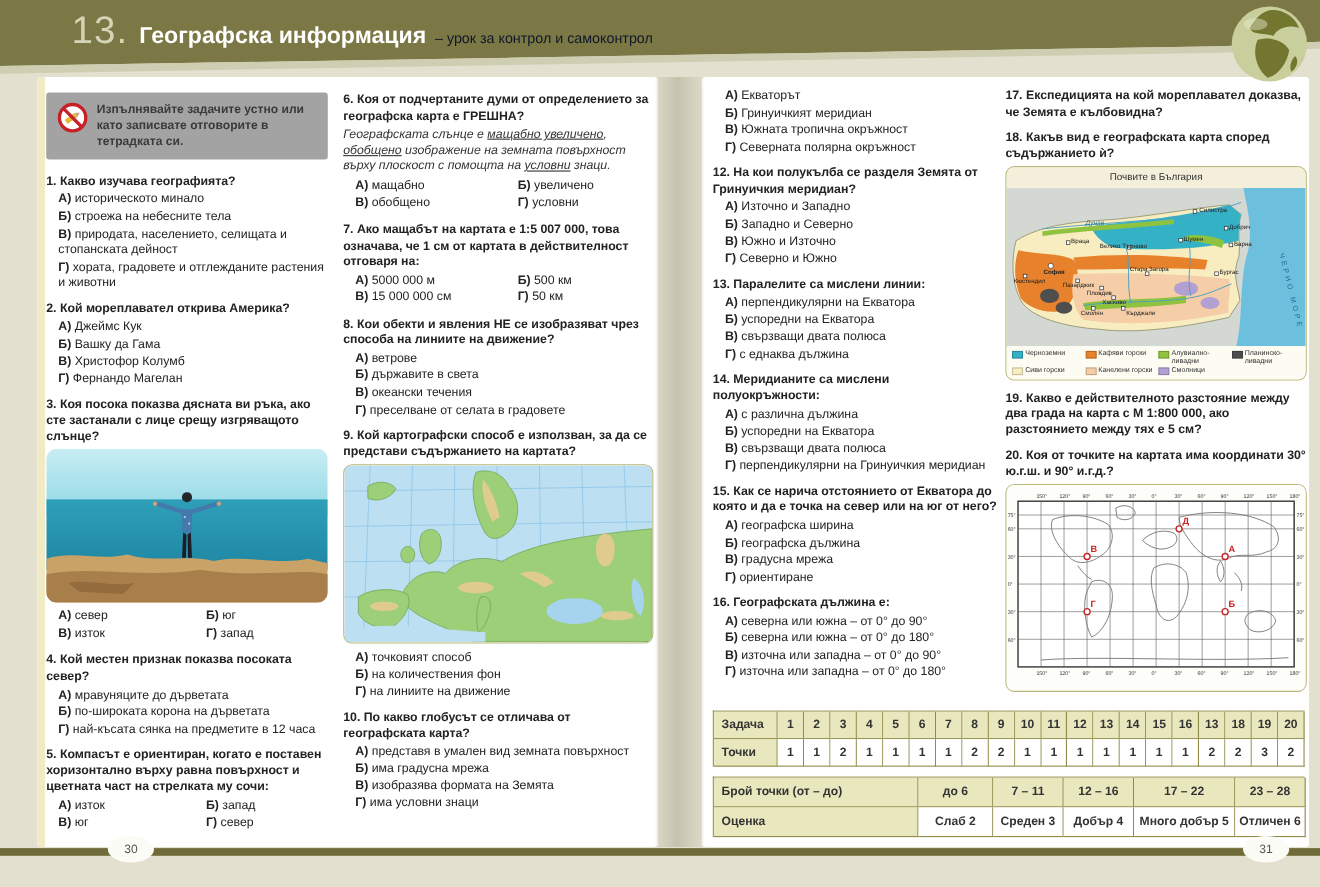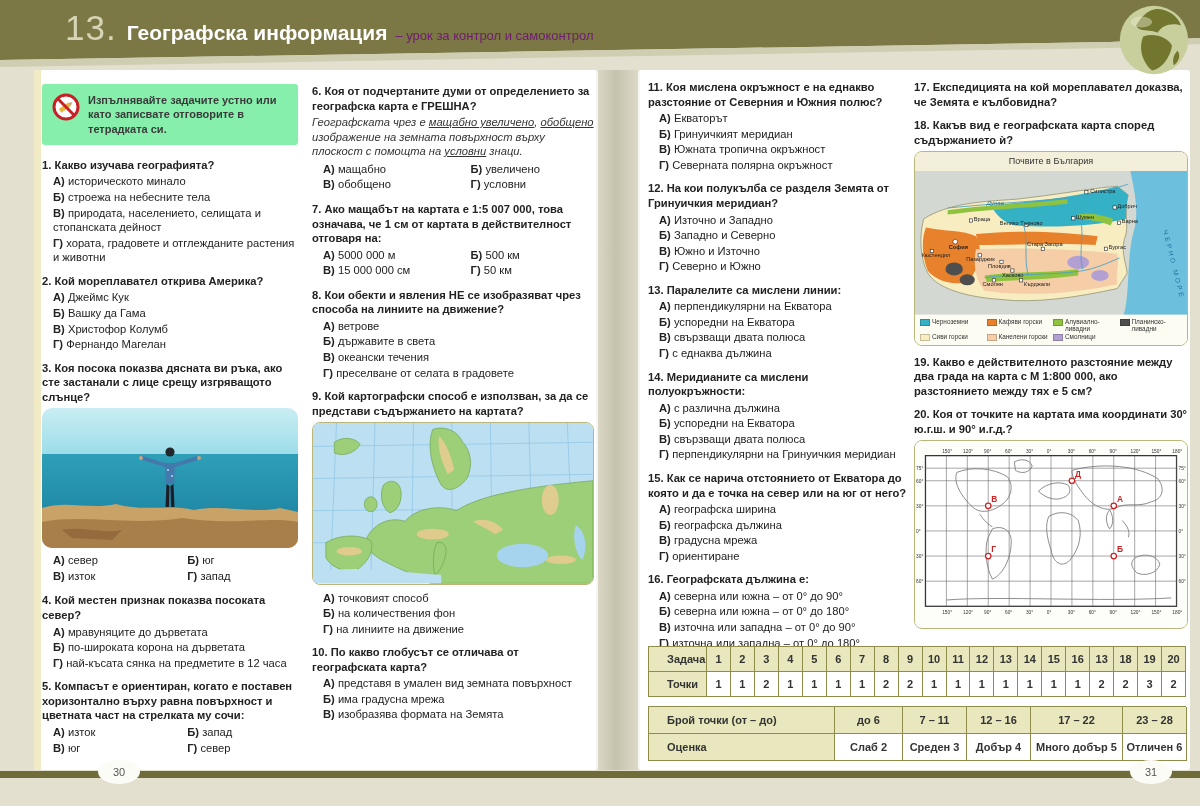--- a/index.html
+++ b/index.html
@@ -4,21 +4,21 @@
 <style>
   html,body{margin:0;padding:0;}
   body{font-family:"Liberation Sans",sans-serif;background:#e3e0cf;}
   .stage{position:relative;width:1200px;height:806px;overflow:hidden;background:#e3e0cf;}
 
   
   .header-svg{position:absolute;left:0;top:0;}
   .header-text{position:absolute;left:20px;top:8px;display:flex;align-items:baseline;z-index:5;margin-left:45px;}
   .h-num{font-size:35px;color:#d6d4b6;letter-spacing:1px;}
   .h-title{font-size:21px;color:#ffffff;font-weight:bold;margin-left:10px;}
-  .h-sub{font-size:13px;color:#701a75;margin-left:8px;}
+  .h-sub{font-size:13px;color:#0f172a;margin-left:8px;}
   .globe{position:absolute;left:1118px;top:4px;z-index:6;}
 
   
   .panel{position:absolute;background:#ffffff;border-radius:3px;}
   .panel-left{left:34px;top:70px;width:564px;height:700px;}
   .panel-right{left:638px;top:70px;width:552px;height:700px;}
   .page-edge{position:absolute;left:34px;top:70px;width:7px;height:700px;background:#f0ebc5;border-radius:3px 0 0 3px;}
   .gutter{position:absolute;left:596px;top:70px;width:44px;height:700px;
           background:linear-gradient(to right, rgba(90,88,50,.05), rgba(90,88,50,.22) 45%, rgba(90,88,50,.04));}
 
@@ -38,41 +38,41 @@
   .question{margin-bottom:9px;}
   .q-title{font-weight:bold;margin-bottom:2px;}
   .opts{margin-left:11px;}
   .opts.two{display:grid;grid-template-columns:1.05fr 1fr;column-gap:18px;}
   .opt{margin-bottom:1px;}
   .ol{font-weight:bold;}
   .q-def{font-style:italic;margin:1px 0 3px 0;color:#333;}
   .q-def .u{text-decoration:underline;}
 
   
-  .warning{position:relative;background:#86efac;border-radius:3px;padding:9px 8px 9px 46px;
+  .warning{position:relative;background:#a3a3a3;border-radius:3px;padding:9px 8px 9px 46px;
            font-weight:bold;font-size:11px;color:#3a3a3a;margin-bottom:13px;}
   .warning svg{position:absolute;left:9px;top:8px;}
 
   
   .photo{border-radius:10px;overflow:hidden;margin:4px 0 5px 0;line-height:0;}
   .map-card{border:1.6px solid #b9b87a;border-radius:8px;overflow:hidden;margin:4px 0 6px 0;background:#fdfcf2;}
   .map-card svg{display:block;width:100%;}
   .map-title{text-align:center;font-size:9px;padding:4px 0 3px;color:#333;background:#f3efda;}
   .bg-legend{display:grid;grid-template-rows:auto auto;grid-auto-flow:column;grid-auto-columns:1fr;
              background:#fdfcf2;padding:3px 5px 4px;gap:1px 4px;font-size:6.4px;color:#333;}
   .lg-item{display:flex;align-items:flex-start;gap:2px;line-height:1.1;}
   .sw{width:8px;height:5px;flex:0 0 8px;margin-top:1px;display:inline-block;border:0.5px solid rgba(0,0,0,.2);}
 
   
   .scoreboard{position:absolute;left:648px;top:646px;width:538px;}
   .t-grid{display:grid;border-left:1px solid #8f8c4a;border-top:1px solid #8f8c4a;margin-bottom:9px;}
   .cell{border-right:1px solid #8f8c4a;border-bottom:1px solid #8f8c4a;display:flex;align-items:center;
         justify-content:center;font-size:11px;font-weight:bold;color:#333;height:24px;background:#fff;}
   .cell.h{background:#e9e7bd;}
-  .cell.l{justify-content:flex-start;padding-left:18px;}
+  .cell.l{justify-content:flex-start;padding-left:7px;}
   .t2 .cell{height:26px;}
 </style>
 </head>
 <body>
 
 <div class="stage">
 
   <svg class="header-svg" width="1200" height="84">
     <polygon points="0,0 1200,0 1200,38 1110,42 0,60" fill="#7b7845"></polygon>
     <polygon points="0,60 1110,42 1200,38 1200,44 1112,48 0,67" fill="#cfcdb2"></polygon>
@@ -179,21 +179,21 @@
           <div class="opt"><span class="ol">А) </span>изток</div>
           <div class="opt"><span class="ol">Б) </span>запад</div>
           <div class="opt"><span class="ol">В) </span>юг</div>
           <div class="opt"><span class="ol">Г) </span>север</div>
         </div>
       </div>
     </div>
   <div class="col col2">
       <div class="question">
         <div class="q-title">6. Коя от подчертаните думи от определението за географска карта е ГРЕШНА?</div>
-        <div class="q-def"><span>Географската чрез е </span><span class="u">мащабно увеличено</span><span>, </span><span class="u">обобщено</span><span> изображение на земната повърхност върху плоскост с помощта на </span><span class="u">условни</span><span> знаци.</span></div>
+        <div class="q-def"><span>Географската слънце е </span><span class="u">мащабно увеличено</span><span>, </span><span class="u">обобщено</span><span> изображение на земната повърхност върху плоскост с помощта на </span><span class="u">условни</span><span> знаци.</span></div>
         <div class="opts two">
           <div class="opt"><span class="ol">А) </span>мащабно</div>
           <div class="opt"><span class="ol">Б) </span>увеличено</div>
           <div class="opt"><span class="ol">В) </span>обобщено</div>
           <div class="opt"><span class="ol">Г) </span>условни</div>
         </div>
       </div>
       <div class="question">
         <div class="q-title">7. Ако мащабът на картата е 1:5 007 000, това означава, че 1 см от картата в действителност отговаря на:</div>
         <div class="opts two">
@@ -257,26 +257,26 @@
           <div class="opt"><span class="ol">Б) </span>на количествения фон</div>
           <div class="opt"><span class="ol">Г) </span>на линиите на движение</div>
         </div>
       </div>
       <div class="question">
         <div class="q-title">10. По какво глобусът се отличава от географската карта?</div>
         <div class="opts">
           <div class="opt"><span class="ol">А) </span>представя в умален вид земната повърхност</div>
           <div class="opt"><span class="ol">Б) </span>има градусна мрежа</div>
           <div class="opt"><span class="ol">В) </span>изобразява формата на Земята</div>
+          <div class="opt"><span class="ol">Г) </span>има условни знаци</div>
         </div>
       </div>
     </div>
   <div class="col col3">
       <div class="question">
-        <div class="q-title">11. Коя мислена окръжност е на еднакво разстояние от Северния и Южния полюс?</div>
         <div class="opts">
           <div class="opt"><span class="ol">А) </span>Екваторът</div>
           <div class="opt"><span class="ol">Б) </span>Гринуичкият меридиан</div>
           <div class="opt"><span class="ol">В) </span>Южната тропична окръжност</div>
           <div class="opt"><span class="ol">Г) </span>Северната полярна окръжност</div>
         </div>
       </div>
       <div class="question">
         <div class="q-title">12. На кои полукълба се разделя Земята от Гринуичкия меридиан?</div>
         <div class="opts">

